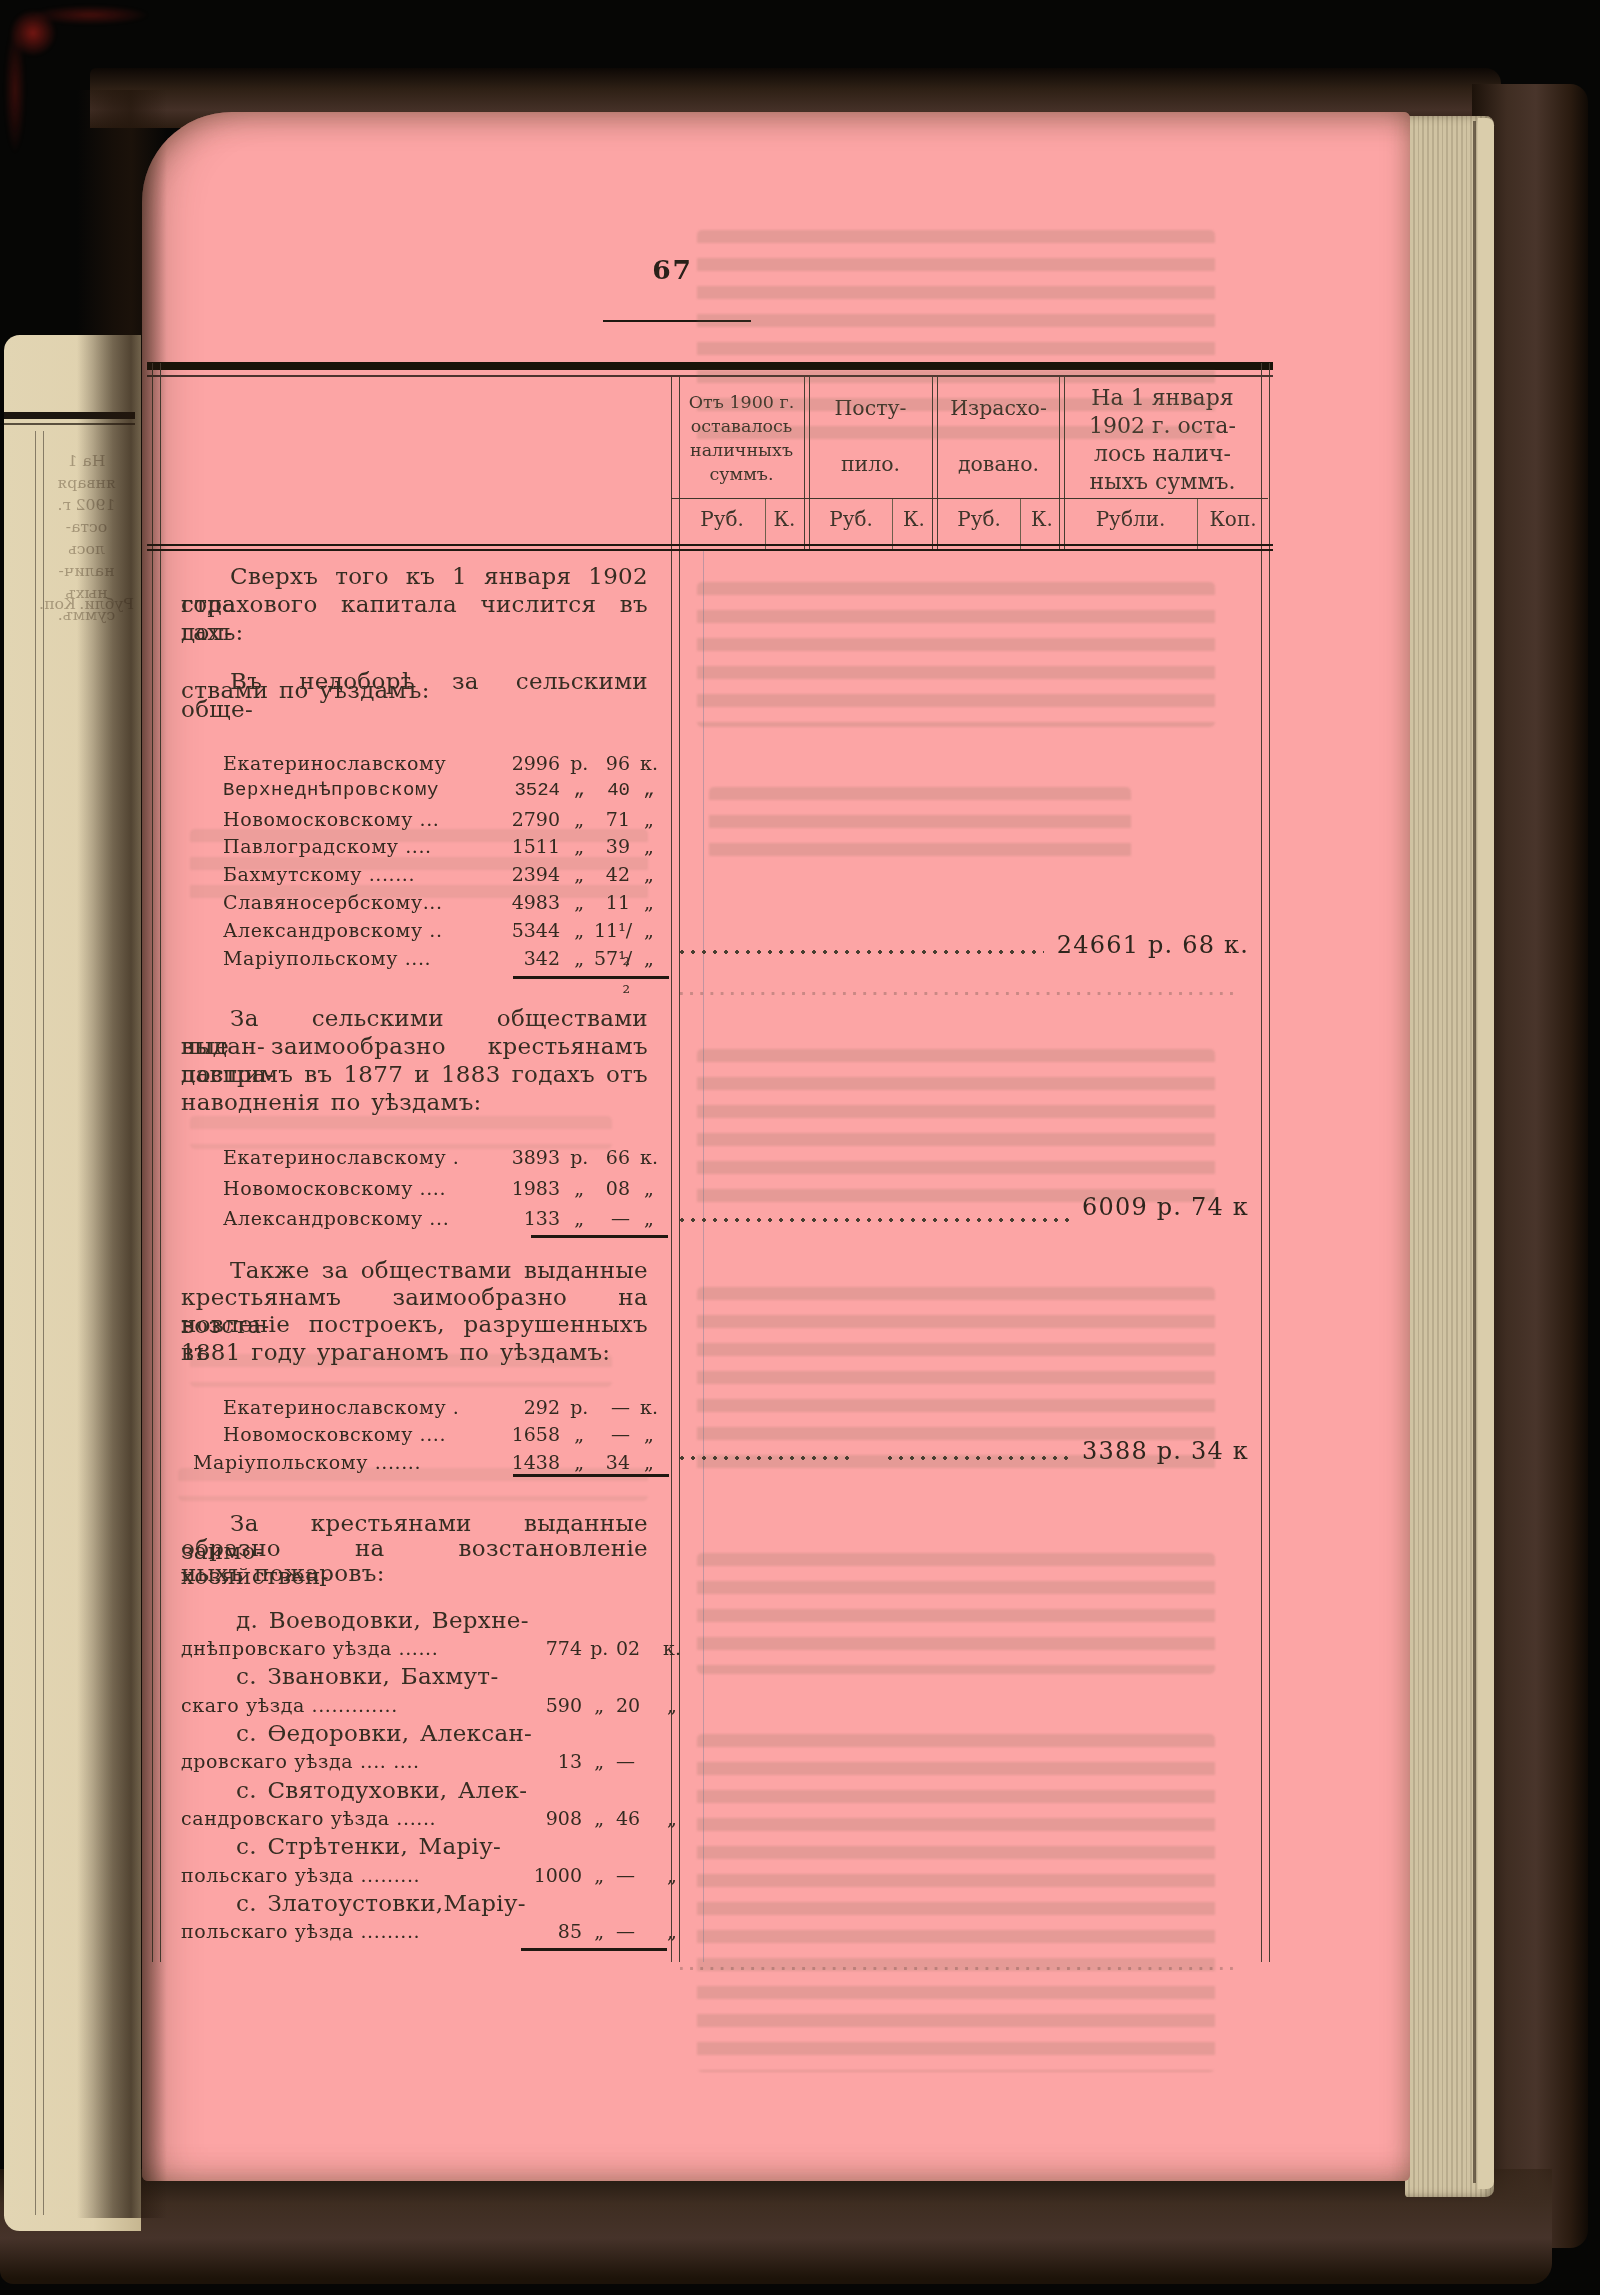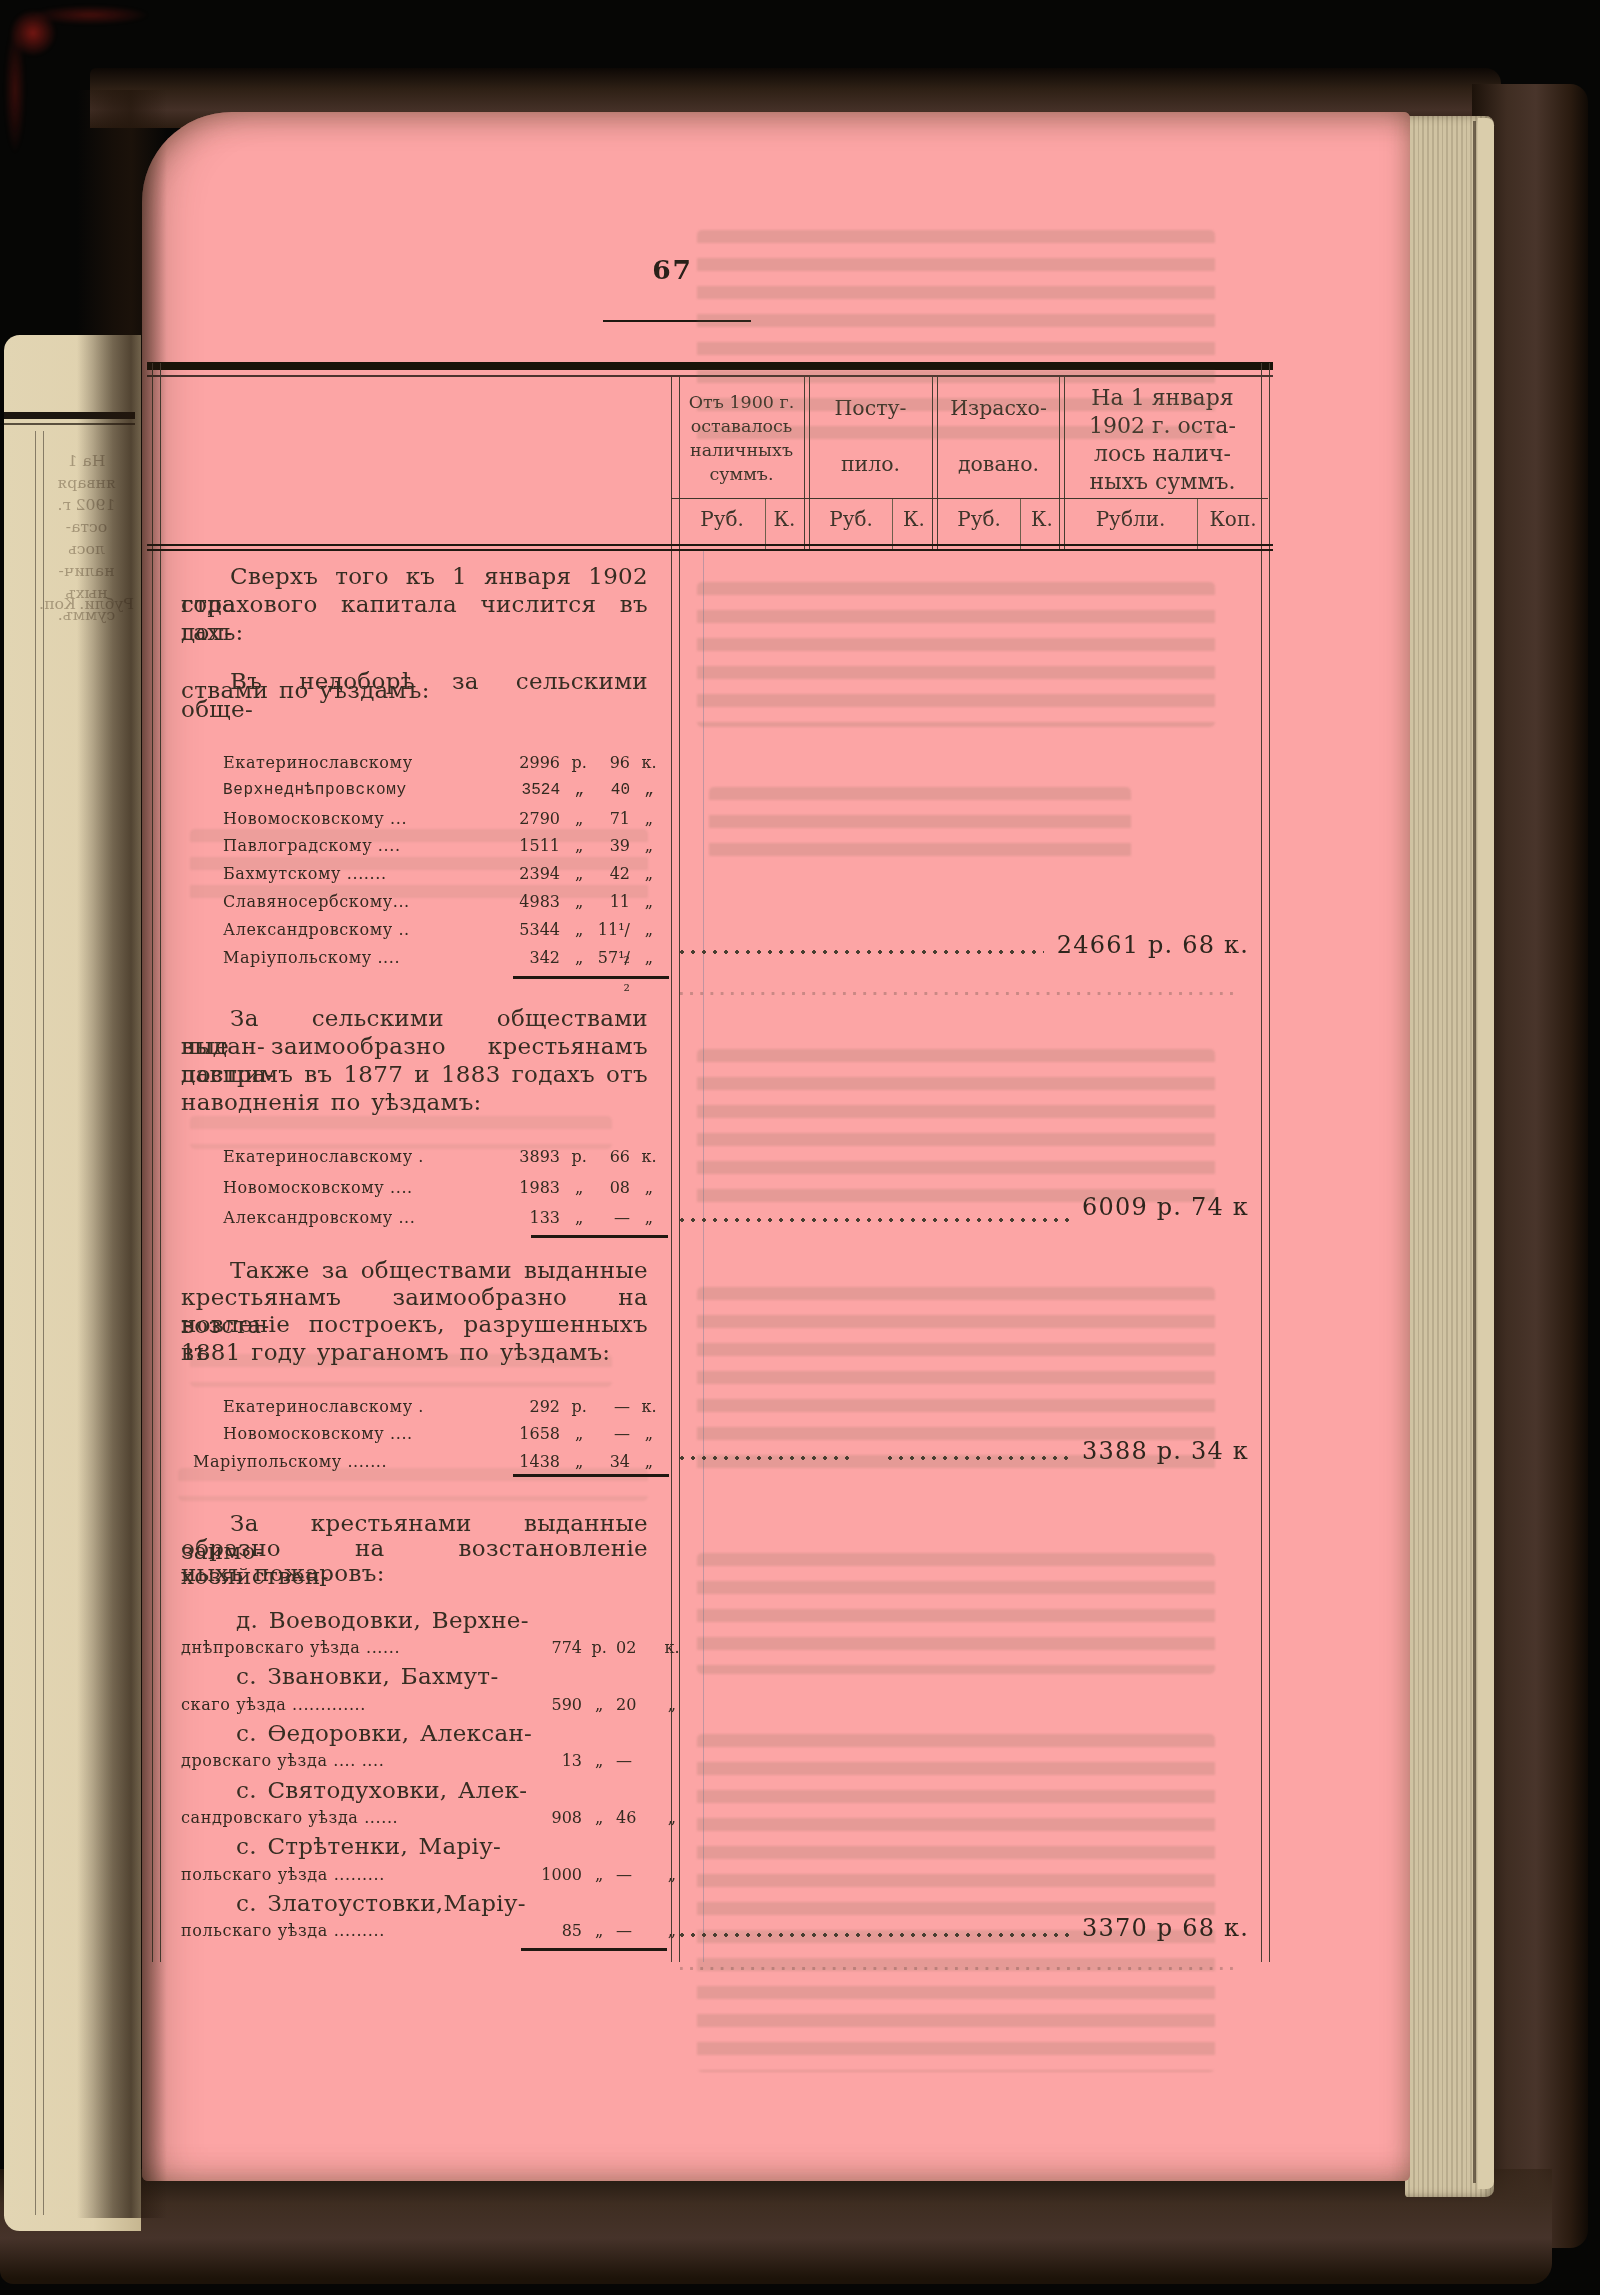--- a/index.html
+++ b/index.html
@@ -70,21 +70,21 @@
 
   
   .pagenum{left:470px;top:142px;width:121px;text-align:center;font-size:26.5px;font-weight:700;
     letter-spacing:1.8px;color:#29211a;}
 
   
   .line{left:39px;width:467px;height:28px;font-size:23px;line-height:28px;color:#362d22;
     letter-spacing:0.3px;word-spacing:3px;white-space:nowrap;}
   .jl{white-space:normal;text-align:justify;text-align-last:justify;}
   .ind{text-indent:49px;}
-  .row{left:39px;width:488px;height:28px;font-size:16px;line-height:28px;color:#332a20;}
+  .row{left:39px;width:488px;height:28px;font-size:19px;line-height:28px;color:#332a20;}
   .rl{left:42px;letter-spacing:0.6px;white-space:nowrap;}
   .c-rub{left:313px;width:66px;text-align:right;}
   .c-runit{left:385px;width:26.5px;text-align:center;}
   .c-kop{left:413px;width:36px;text-align:right;}
   .c-kunit{left:453px;width:30px;text-align:center;}
   .row4l1{padding-left:55px;}
   .c4-rub{left:335px;width:66px;text-align:right;}
   .c4-runit{left:405px;width:26.5px;text-align:center;}
   .c4-kop{left:435px;width:37px;text-align:left;}
   .c4-kunit{left:476px;width:30px;text-align:center;}
@@ -380,22 +380,18 @@
     </div>
     <div class="line row4l1" style="top:1777px;">с. Златоустовки,Маріу-</div>
     <div class="row" style="top:1805px;">
       <span class="rl" style="left:0;">польскаго уѣзда .........</span>
       <span class="c4-rub">85</span>
       <span class="c4-runit">„</span>
       <span class="c4-kop">—</span>
       <span class="c4-kunit">„</span>
     </div>
     <div class="sumrule" style="left:379px;top:1836px;width:146px;"></div>
-    <div class="trow" style="top:1801px;">
-      <div class="leader"></div>
-      <div class="tamount">3370 р 68 к.</div>
-    </div>
 
   </div>
 
   <div class="crease"></div>
 </div>
 
 
 </body></html>

